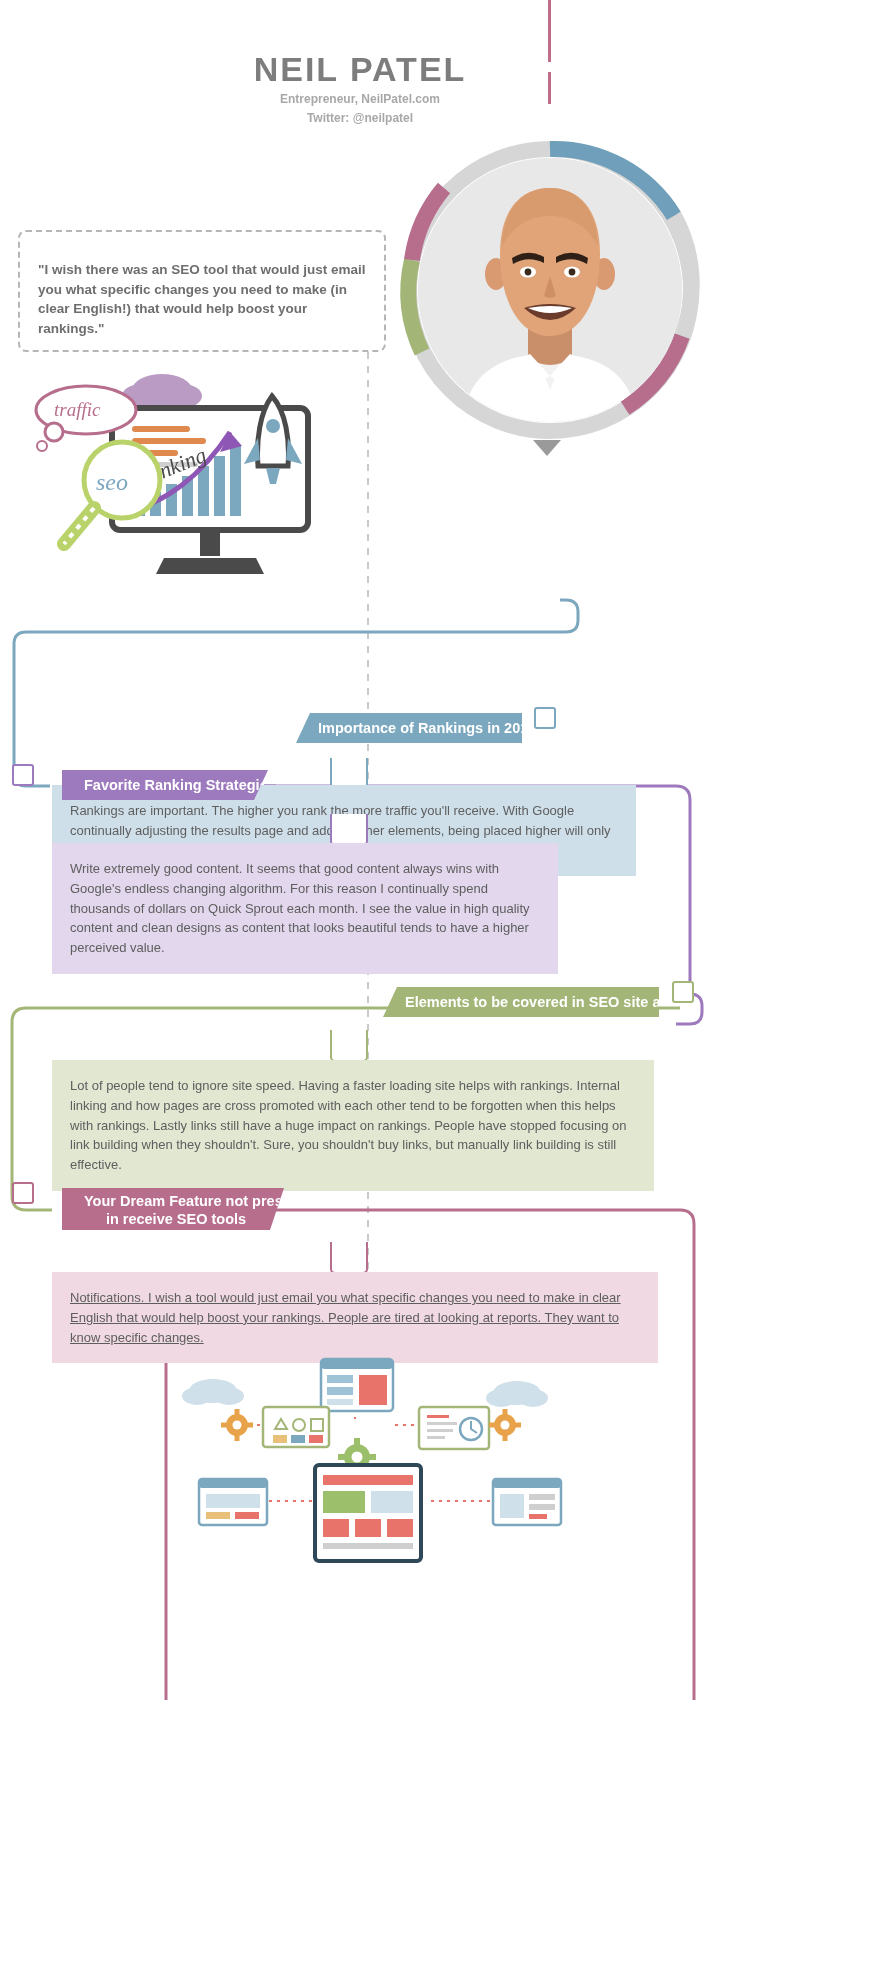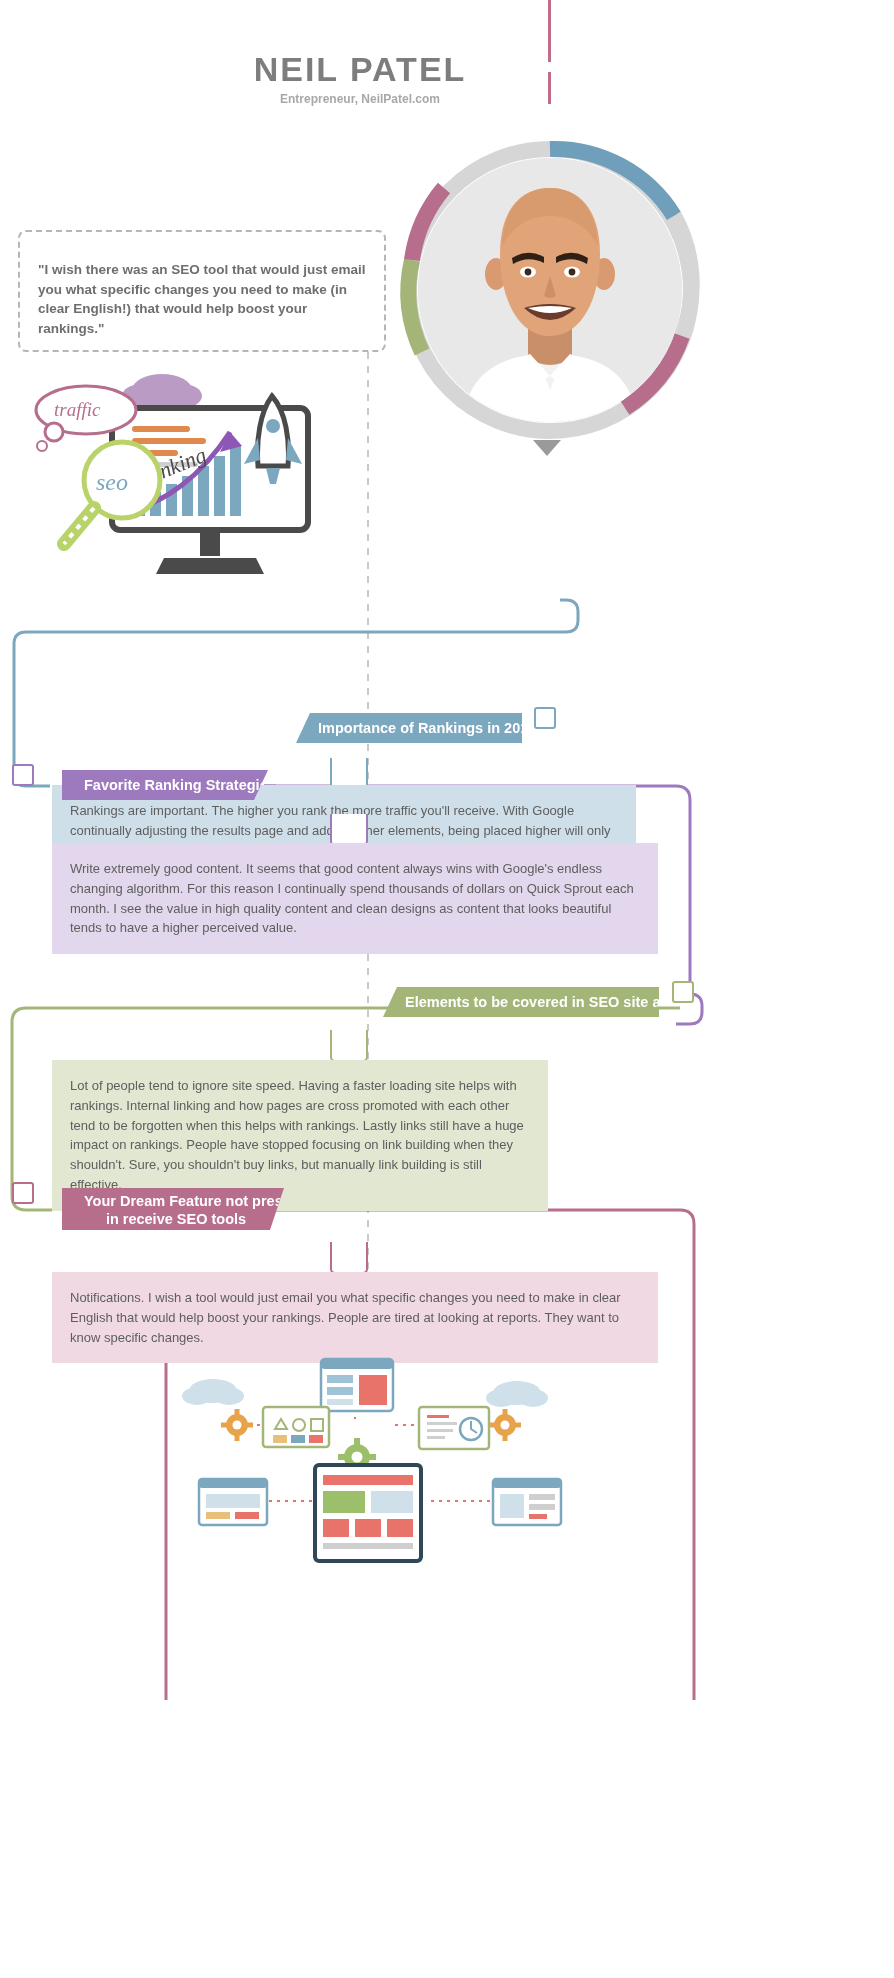--- a/index.html
+++ b/index.html
@@ -127,20 +127,21 @@
 <body>
 
 <div class="stage">
 
   <div class="top-divider d2"></div>
   <div class="top-divider d3"></div>
 
   <div class="header">
     <h1>NEIL PATEL</h1>
     <div class="sub">Entrepreneur, NeilPatel.com</div>
+    <div class="sub">Twitter: @neilpatel</div>
   </div>
 
   <div class="avatar-wrap">
     <svg class="avatar-ring" width="300" height="300" viewBox="0 0 300 300">
       <circle cx="150" cy="150" r="141" fill="none" stroke="#d6d6d6" stroke-width="16"></circle>
       <path d="M150 9 A141 141 0 0 1 274 76" fill="none" stroke="#6f9fba" stroke-width="16"></path>
       <path d="M274 76 A141 141 0 0 1 282 196" fill="none" stroke="#d6d6d6" stroke-width="16"></path>
       <path d="M282 196 A141 141 0 0 1 225 268" fill="none" stroke="#b76e8d" stroke-width="16"></path>
       <path d="M22 212 A141 141 0 0 1 12 120" fill="none" stroke="#a3b678" stroke-width="16"></path>
       <path d="M12 120 A141 141 0 0 1 44 48" fill="none" stroke="#b76e8d" stroke-width="16"></path>
@@ -267,40 +268,40 @@
   <div class="bubble-tail" style="left:330px; top:758px;"></div>
   <div class="card card-blue" style="left:52px; top:785px; width:584px;">
     <span>Rankings are important. The higher you rank the more traffic you'll receive. With Google continually adjusting the results page and adding other elements, being placed higher will only help you generate more traffic.</span>
   </div>
 
   <div class="edge-mark purple" style="left:12px; top:764px;"></div>
   <div class="banner banner-purple b-right-notch" style="left:62px; top:770px; width:206px;">
     <span>Favorite Ranking Strategies</span>
   </div>
   <div class="bubble-tail purple" style="left:330px; top:814px;"></div>
-  <div class="card card-purple" style="left:52px; top:843px; width:606px;">
+  <div class="card card-purple" style="left:52px; top:843px; width:506px;">
     <span>Write extremely good content. It seems that good content always wins with Google's endless changing algorithm. For this reason I continually spend thousands of dollars on Quick Sprout each month. I see the value in high quality content and clean designs as content that looks beautiful tends to have a higher perceived value.</span>
   </div>
 
   <div class="banner banner-green b-left-notch" style="left:383px; top:987px; width:276px;">
     <span>Elements to be covered in SEO site audit</span>
   </div>
   <div class="edge-mark green" style="left:672px; top:981px;"></div>
   <div class="bubble-tail green" style="left:330px; top:1030px;"></div>
-  <div class="card card-green" style="left:52px; top:1060px; width:496px;">
+  <div class="card card-green" style="left:52px; top:1060px; width:602px;">
     <span>Lot of people tend to ignore site speed. Having a faster loading site helps with rankings. Internal linking and how pages are cross promoted with each other tend to be forgotten when this helps with rankings. Lastly links still have a huge impact on rankings. People have stopped focusing on link building when they shouldn't. Sure, you shouldn't buy links, but manually link building is still effective.</span>
   </div>
 
   <div class="edge-mark pink" style="left:12px; top:1182px;"></div>
   <div class="banner banner-pink b-right-notch two-line" style="left:62px; top:1188px; width:222px;">
     <div>Your Dream Feature not present</div>
     <div>in receive SEO tools</div>
   </div>
   <div class="bubble-tail pink" style="left:330px; top:1242px;"></div>
-  <div class="card card-pink" style="left:52px; top:1272px; width:606px;">
+  <div class="card card-pink" style="left:52px; top:1272px; width:606px;text-decoration:underline;">
     <span>Notifications. I wish a tool would just email you what specific changes you need to make in clear English that would help boost your rankings. People are tired at looking at reports. They want to know specific changes.</span>
   </div>
 
   <svg class="illus" style="left:175px; top:1355px;" width="420" height="210" viewBox="0 0 420 210">
 
     <g>
       <ellipse cx="38" cy="36" rx="24" ry="12" fill="#cfe0ea"></ellipse>
       <ellipse cx="22" cy="41" rx="15" ry="9" fill="#cfe0ea"></ellipse>
       <ellipse cx="54" cy="41" rx="15" ry="9" fill="#cfe0ea"></ellipse>
     </g>

